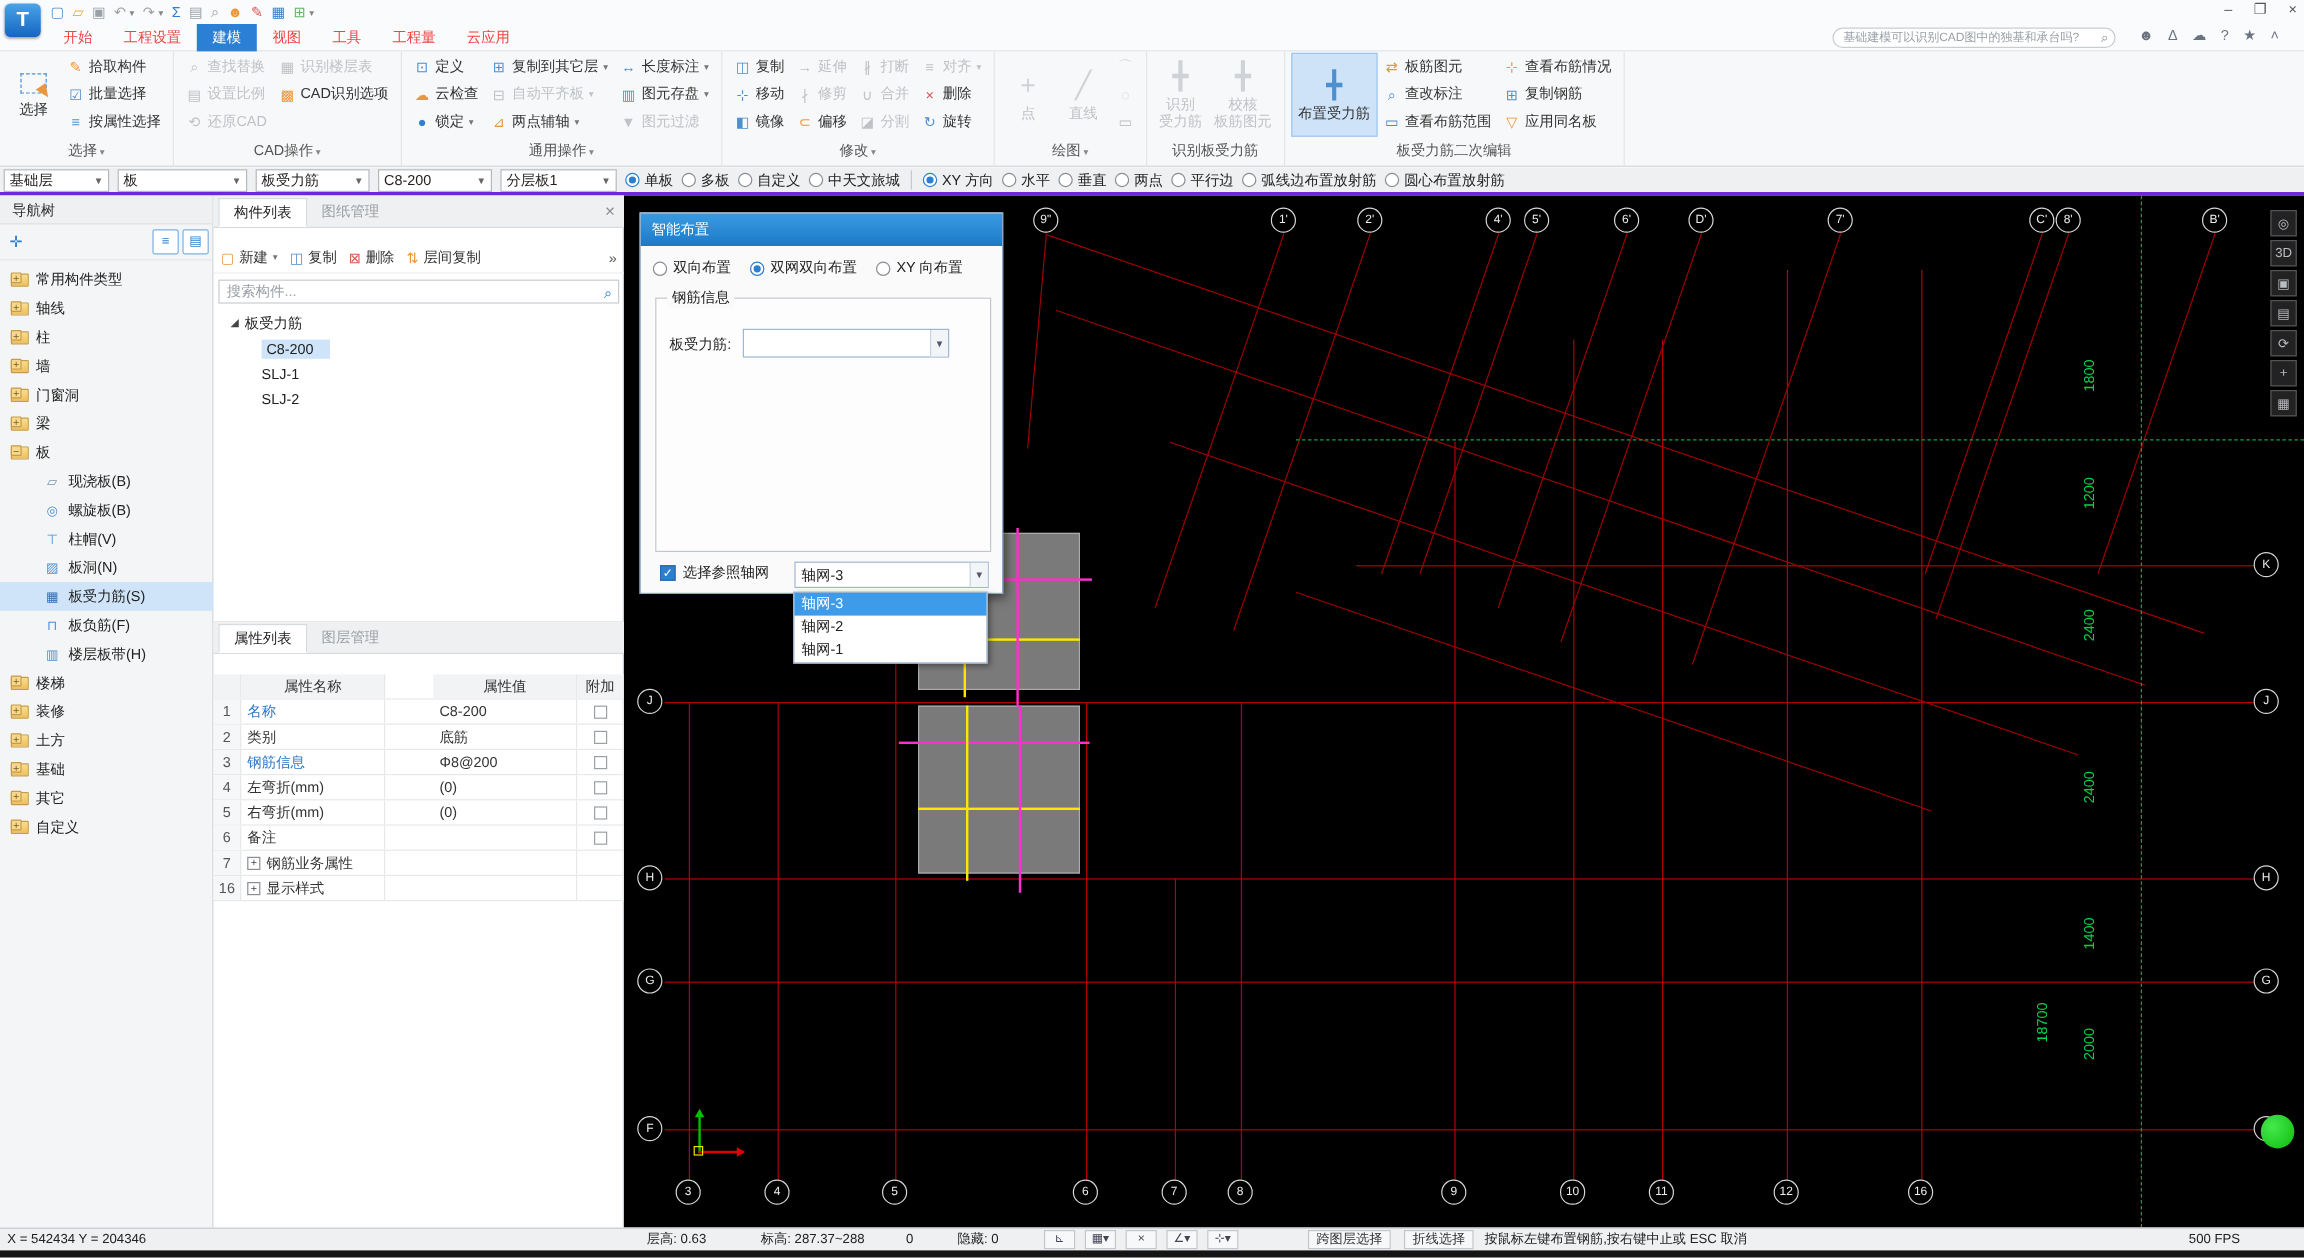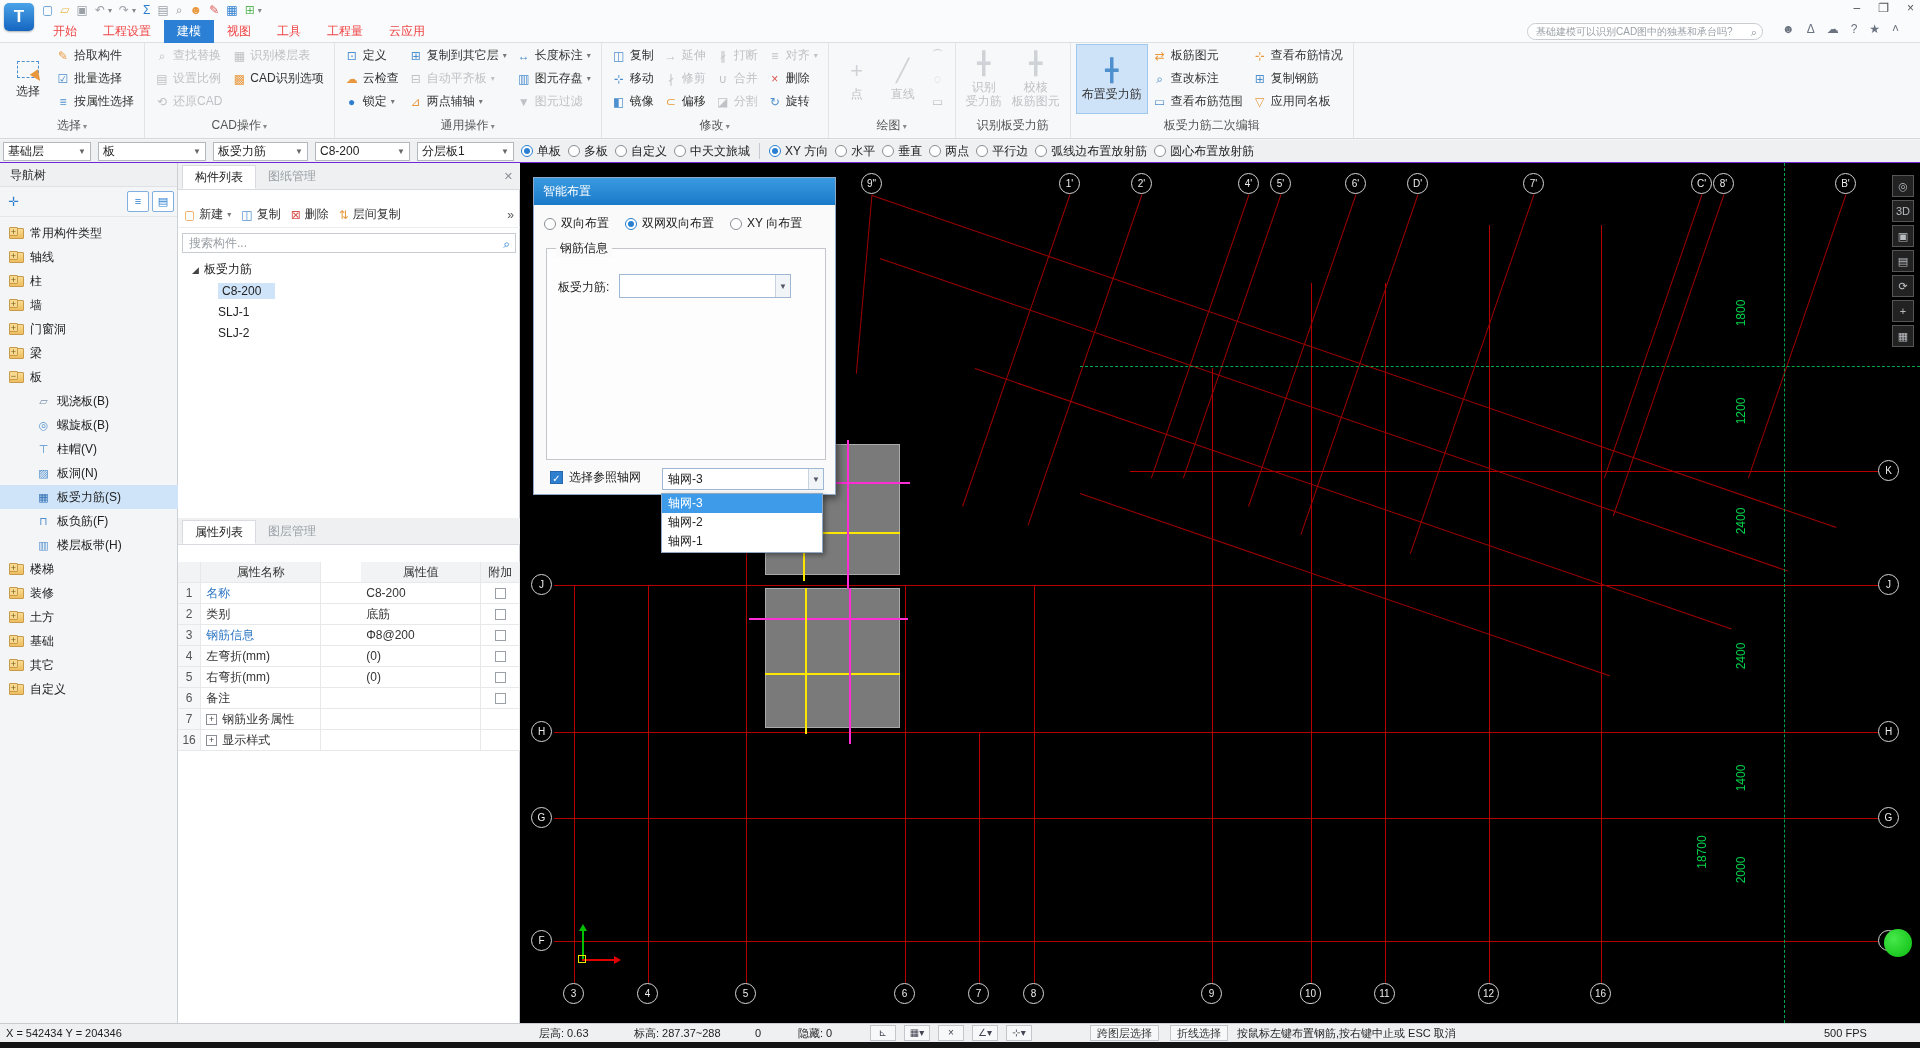--- a/index.html
+++ b/index.html
@@ -39,21 +39,21 @@
 .bigbtn { height:70px; min-width:46px; display:flex; flex-direction:column; align-items:center; justify-content:center; padding:2px 5px; font-size:12px; text-align:center; line-height:14px; }
 .bigbtn .bic { font-size:22px; line-height:26px; margin-bottom:3px; }
 .bigbtn.active { background:#cfe3f8; border:1px solid #9ec6ee; }
 .bigbtn.dis { color:#bfc2c6; }
 .bigbtn.dis .bic { color:#cfd2d6; }
 .selicon { width:22px; height:17px; border:1px dashed #4e8fce; position:relative; margin-bottom:6px; }
 .selicon::after { content:""; position:absolute; right:-4px; bottom:-5px; width:0; height:0; border-left:5px solid transparent; border-right:5px solid transparent; border-top:11px solid #e8973c; transform:rotate(-35deg); }
 .rfill { flex:1; }
 
 
-#toolbar { position:absolute; left:0; top:140px; width:1920px; height:23px; background:#eef0f2; border-bottom:1px solid #6d28d9; display:flex; align-items:center; gap:7px; padding-left:3px; }
+#toolbar { position:absolute; left:0; top:140px; width:1920px; height:23px; background:#eef0f2; border-bottom:3px solid #6d28d9; display:flex; align-items:center; gap:7px; padding-left:3px; }
 .tsel { height:19px; background:#fff; border:1px solid #b3b8be; display:flex; align-items:center; justify-content:space-between; padding:0 4px; font-size:12px; color:#222; }
 .tsel .dd { font-size:8px; color:#666; }
 .tradio { display:flex; align-items:center; gap:4px; font-size:12px; color:#222; white-space:nowrap; }
 .rdot { width:12px; height:12px; border:1px solid #8a8e94; border-radius:50%; background:#fff; position:relative; }
 .tradio.sel .rdot { border-color:#2a7fd0; }
 .tradio.sel .rdot::after { content:""; position:absolute; left:2px; top:2px; width:6px; height:6px; border-radius:50%; background:#2a7fd0; }
 .tsep { width:1px; height:16px; background:#c6cad0; margin:0 2px; }
 
 
 #nav { position:absolute; left:0; top:163px; width:178px; height:860px; background:#f4f5f6; border-right:1px solid #ccd0d4; }

